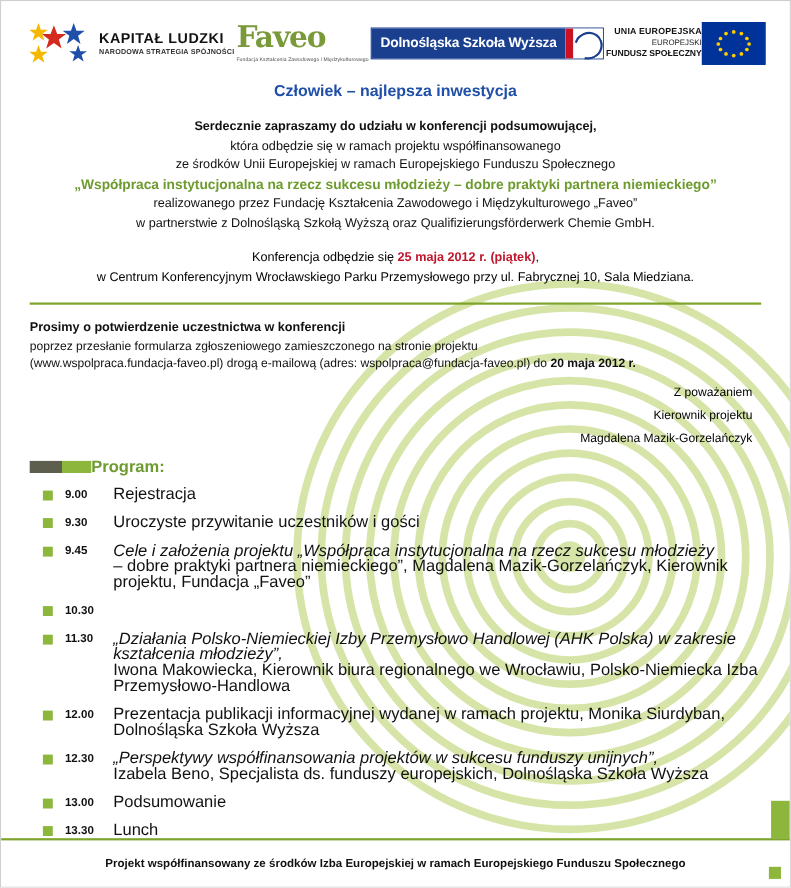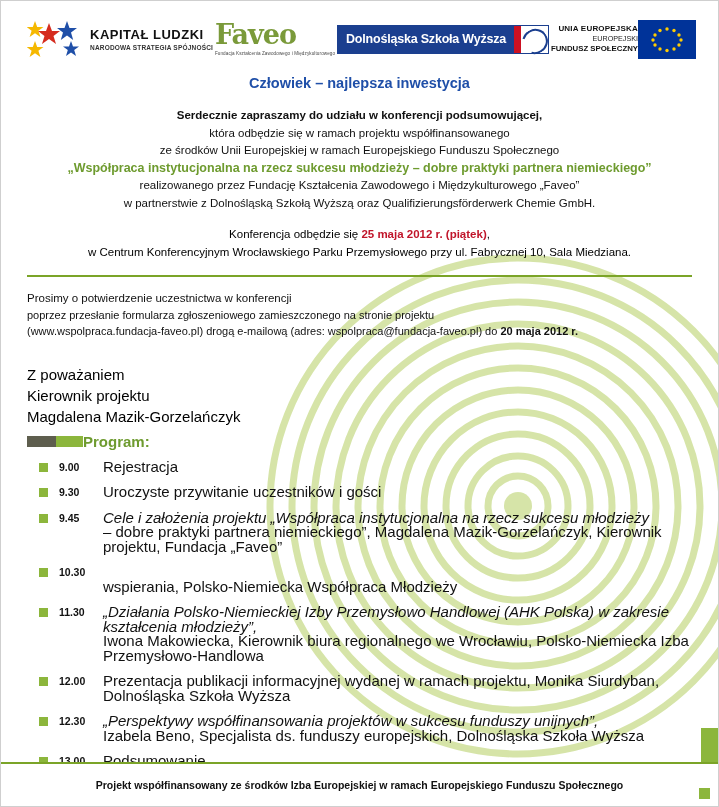--- a/index.html
+++ b/index.html
@@ -181,26 +181,26 @@
   }
 
   
   .confirm {
     font-size: 11px;
     line-height: 16.5px;
     margin-top: 13px;
     color: #111;
   }
   .confirm .b { font-weight: bold; }
-  .confirm .t1 { font-weight: normal; font-size: 11.5px; }
+  .confirm .t1 { font-weight: bold; font-size: 11.5px; }
 
   .signature {
-    margin-top: 24px;
-    text-align: left;
-    font-size: 15px;
+    margin-top: 7px;
+    text-align: right;
+    font-size: 11px;
     line-height: 21px;
     padding-right: 8px;
   }
 
   
   .program-head {
     display: flex;
     align-items: center;
     margin-top: 6px;
   }
@@ -438,21 +438,20 @@
         <span class="desc">
           <i>Cele i założenia projektu „Współpraca instytucjonalna na rzecz sukcesu młodzieży</i><br>
           <span>– dobre praktyki partnera niemieckiego”, Magdalena Mazik-Gorzelańczyk, Kierownik projektu, Fundacja „Faveo”</span>
         </span>
       </li>
       <li>
         <span class="bullet"></span>
         <span class="time">10.30</span>
         <span class="desc">
           <br>
-          <span>wspierania, Polsko-Niemiecka Współpraca Młodzieży</span>
         </span>
       </li>
       <li>
         <span class="bullet"></span>
         <span class="time">11.30</span>
         <span class="desc">
           <i>„Działania Polsko-Niemieckiej Izby Przemysłowo Handlowej (AHK Polska) w zakresie kształcenia młodzieży”,</i><br>
           <span>Iwona Makowiecka, Kierownik biura regionalnego we Wrocławiu, Polsko-Niemiecka Izba Przemysłowo-Handlowa</span>
         </span>
       </li>

